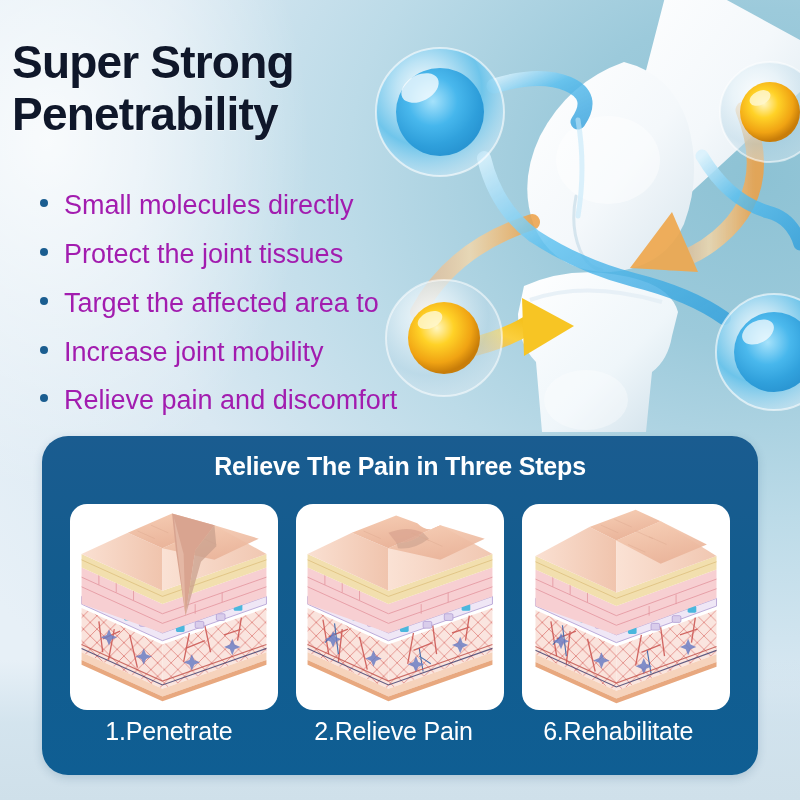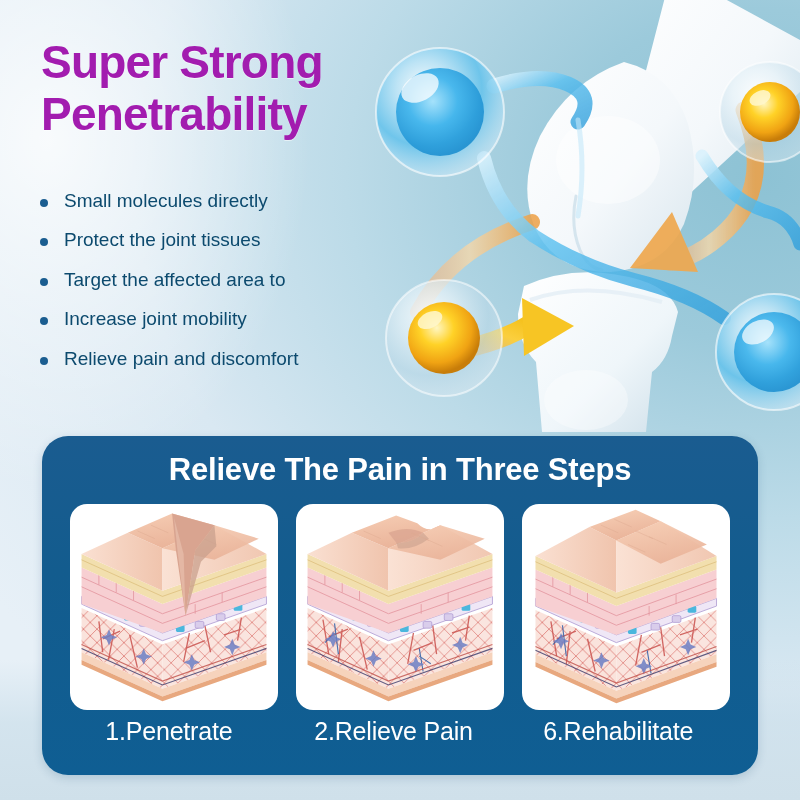--- a/index.html
+++ b/index.html
@@ -22,40 +22,40 @@
     position:absolute; left:0; top:0; width:60%; height:70%;
     background:radial-gradient(70% 80% at 10% 25%, rgba(255,255,255,.80) 0%, rgba(255,255,255,.35) 45%, rgba(255,255,255,0) 78%);
   }
   .bg-bottom{
     position:absolute; left:0; bottom:0; width:100%; height:140px;
     background:linear-gradient(180deg, rgba(196,219,232,0) 0%, rgba(205,224,235,.75) 45%, #cfe0ea 100%);
   }
 
   
   .headline{
-    position:absolute; left:41px; top:36px; width:400px;
+    position:absolute; left:12px; top:36px; width:400px;
     font-size:46px; line-height:1.14; font-weight:bold;
     letter-spacing:-0.8px;
-    color:#a21caf;
+    color:#0f172a;
     text-shadow:0 1px 0 rgba(255,255,255,.55);
   }
   .headline span{ display:block; }
 
   
   .bullets{
     position:absolute; left:33px; top:190px; width:400px;
     list-style:none;
   }
   .bullets li{
     position:relative;
     padding-left:31px;
     margin-bottom:17px;
-    font-size:19px;
+    font-size:27px;
     line-height:1.18;
-    color:#0c4a6e;
+    color:#a21caf;
     white-space:nowrap;
   }
   .bullets li::before{
     content:""; position:absolute; left:7px; top:9px;
     width:8px; height:8px; border-radius:50%; background:#1a5d90;
   }
 
   
   .knee-art{ position:absolute; left:372px; top:0; width:428px; height:432px; }
   .knee-art svg{ display:block; width:100%; height:100%; }
@@ -64,21 +64,21 @@
   .steps-card{
     position:absolute; left:42px; top:436px;
     width:716px; height:339px;
     background:linear-gradient(180deg,#1a5c90 0%,#135c8e 40%,#0f5e93 100%);
     border-radius:26px;
     box-shadow:0 3px 10px rgba(20,70,110,.18);
   }
   .steps-title{
     position:absolute; left:0; right:0; top:16px;
     text-align:center;
-    font-size:31px; font-weight:bold; color:#ffffff;
+    font-size:25px; font-weight:bold; color:#ffffff;
     letter-spacing:-0.2px;
   }
   .panels{
     position:absolute; left:28px; right:28px; top:68px;
     display:flex; justify-content:space-between; gap:18px;
   }
   .panel{
     width:216px; height:206px;
     background:#ffffff;
     border-radius:17px;

